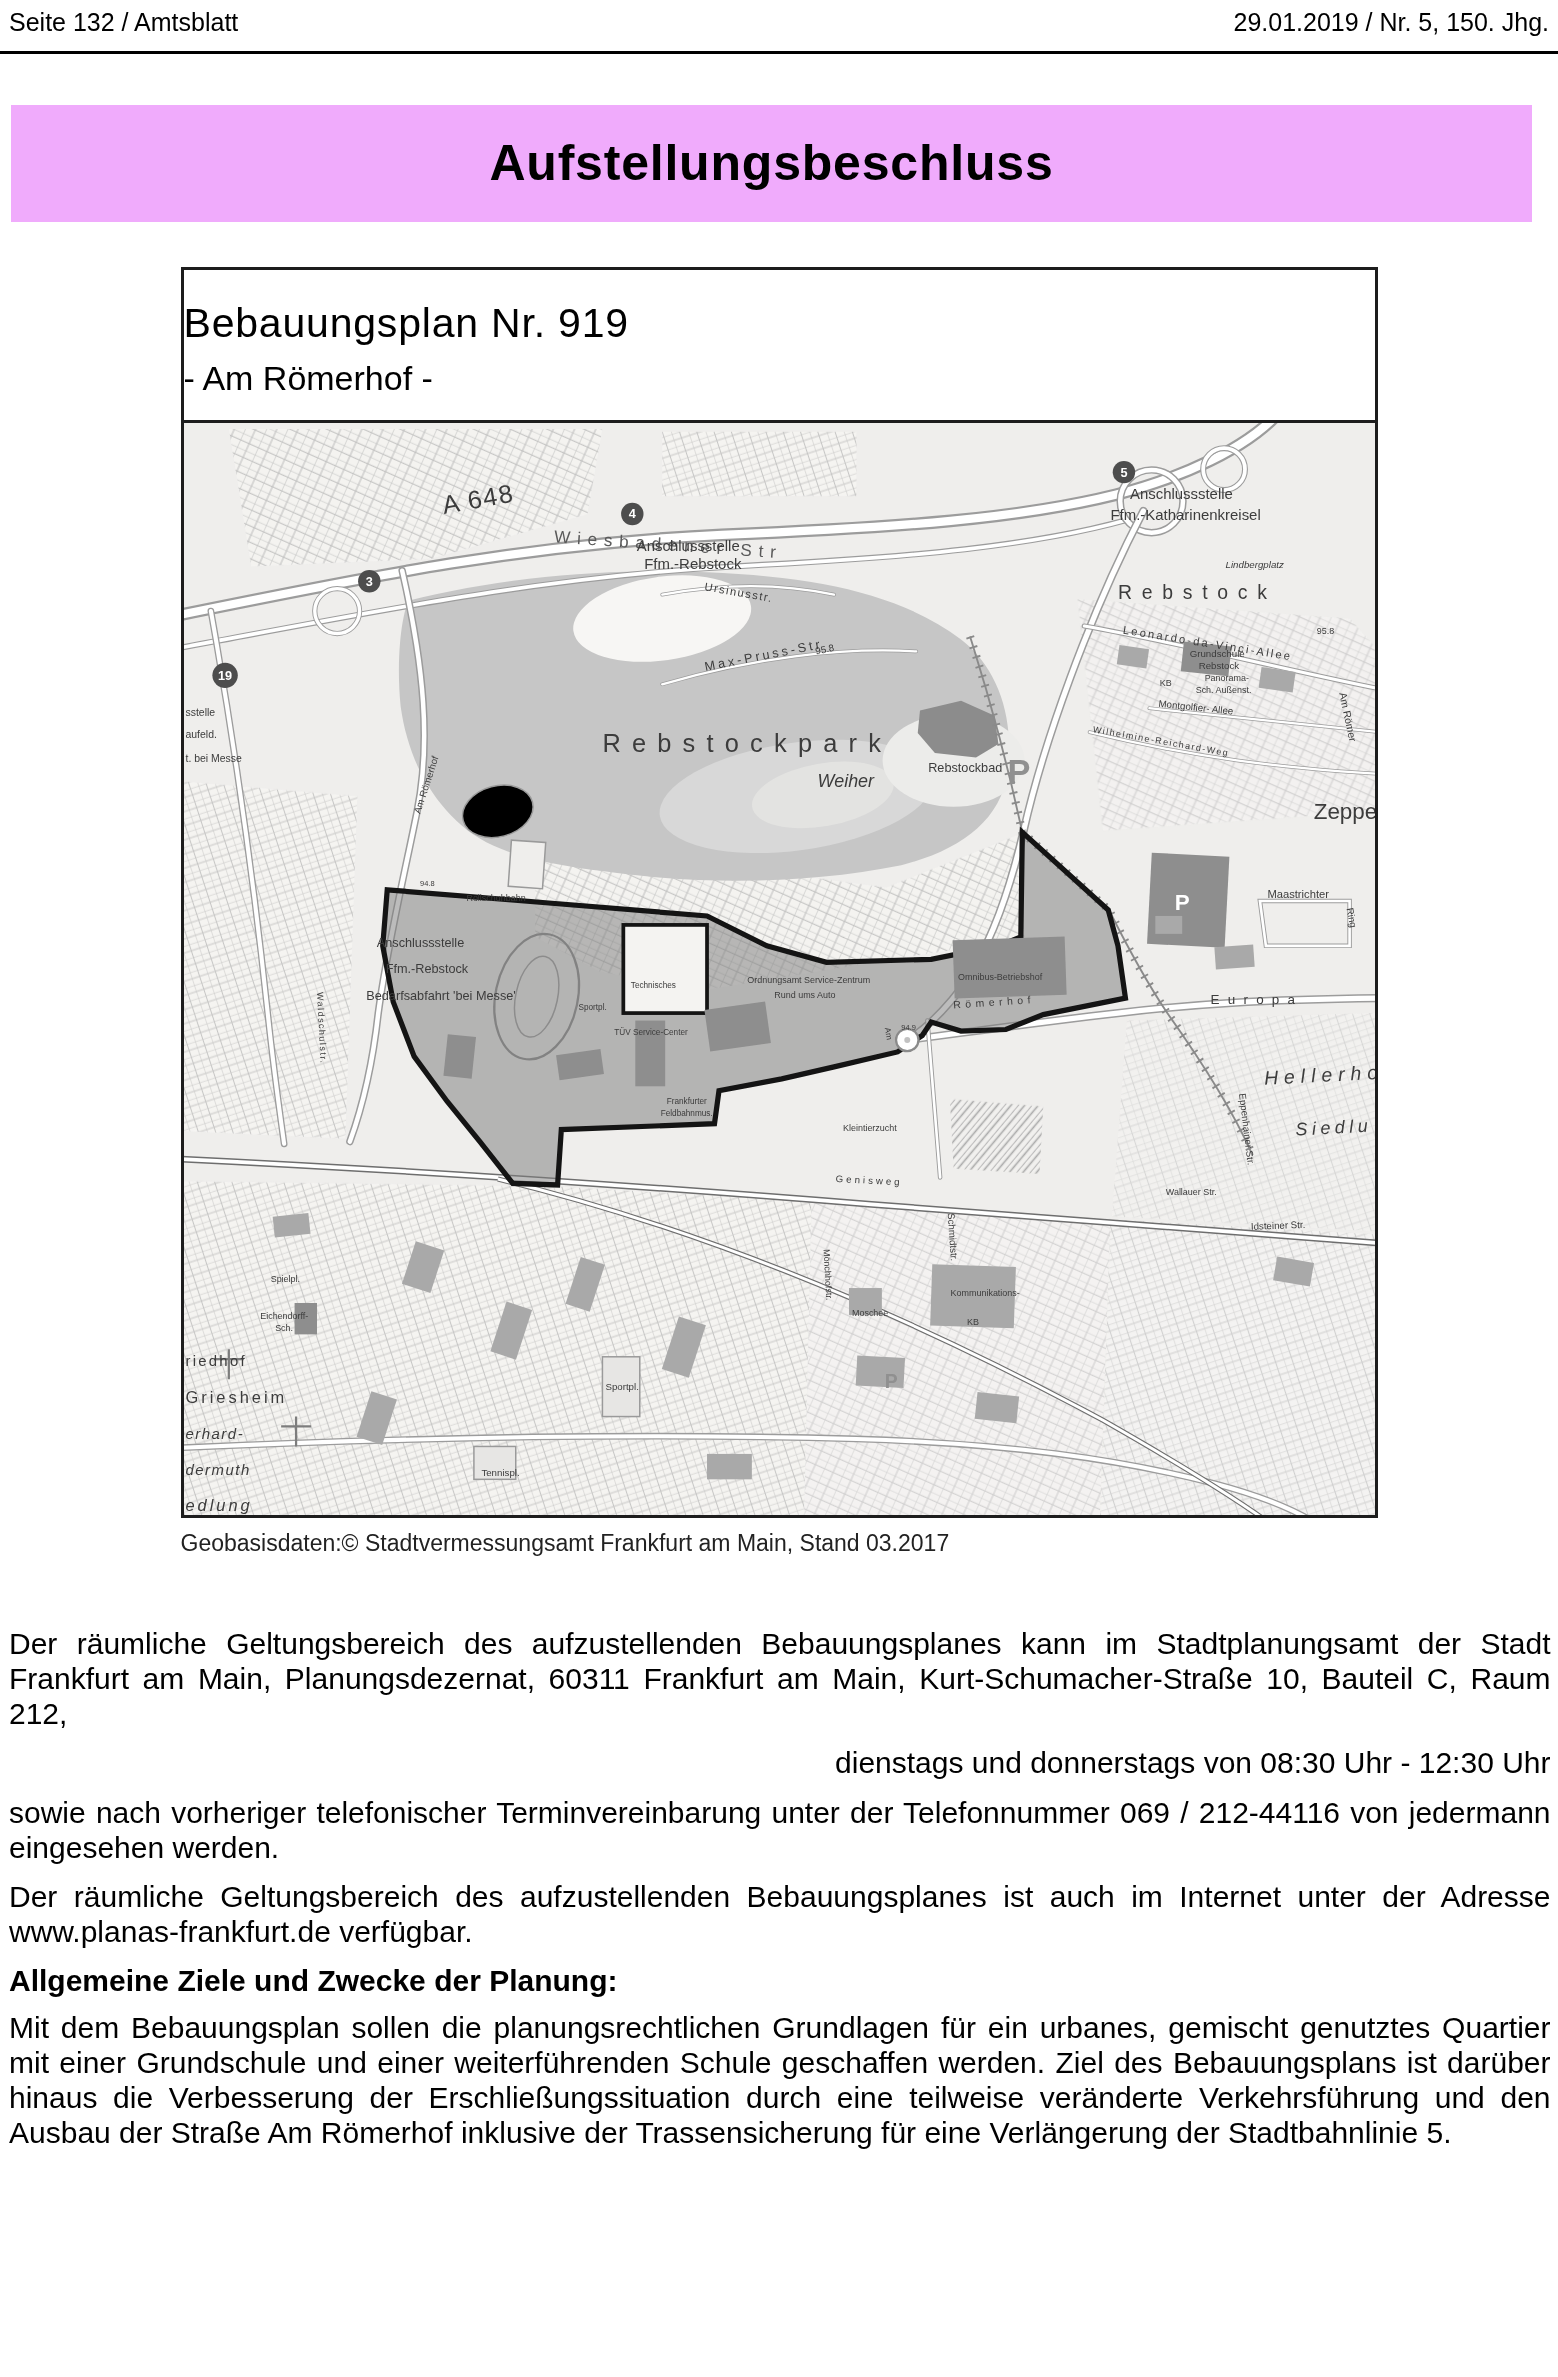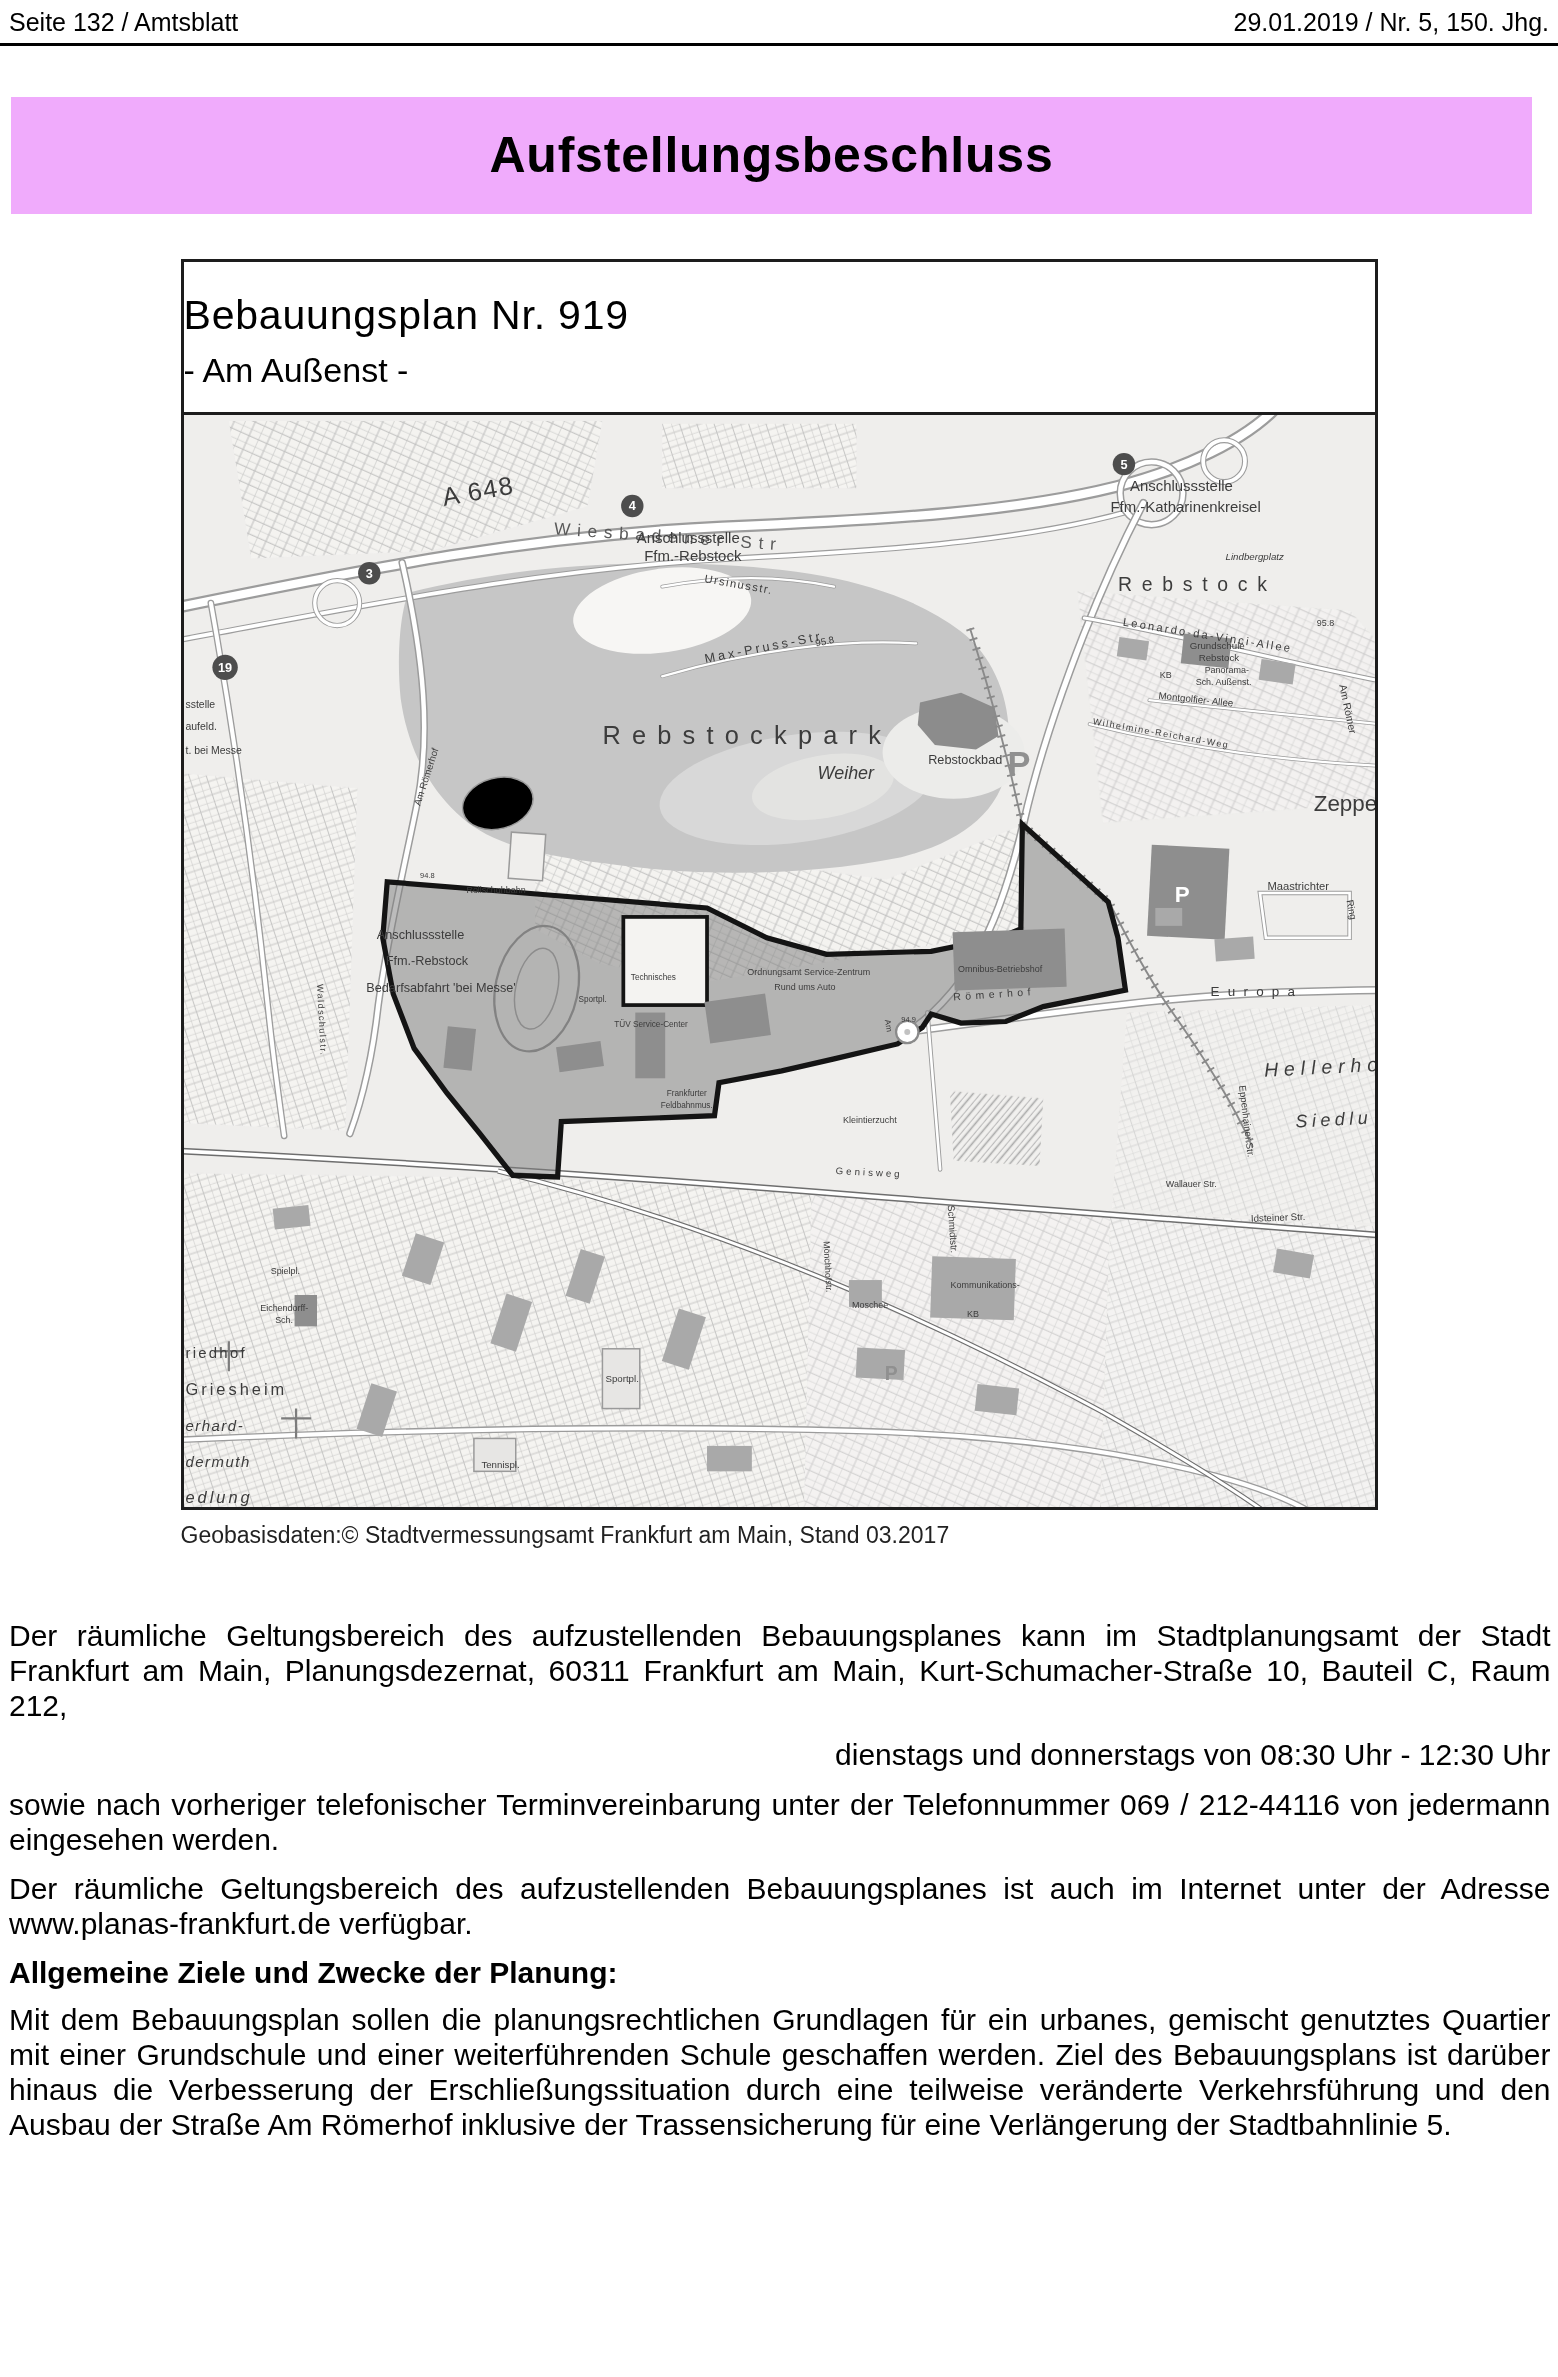--- a/index.html
+++ b/index.html
@@ -4,21 +4,21 @@
 <style>
   html,body{margin:0;padding:0;background:#ffffff;}
   .page{
     position:relative;width:1558px;height:2377px;overflow:hidden;
     background:#ffffff;color:#000;
     font-family:"Liberation Sans","DejaVu Sans",sans-serif;
   }
   
   .header{
     display:flex;justify-content:space-between;align-items:flex-end;
-    padding:9px 9px 6px 9px;font-size:25px;line-height:1.1;
+    padding:9px 9px 14px 9px;font-size:25px;line-height:1.1;
     border-bottom:3.8px solid #000;
   }
   
   .banner{
     margin:51px 25.6px 0 10.5px;height:117px;background:#f0abfc;
     display:flex;align-items:center;justify-content:center;
   }
   .banner .t{font-size:50px;font-weight:bold;letter-spacing:0.8px;}
   
   .map-outer{width:1197px;margin:45px auto 0 auto;}
@@ -61,21 +61,21 @@
   </div>
 
   <div class="banner">
     <span class="t">Aufstellungsbeschluss</span>
   </div>
 
   <div class="map-outer">
     <div class="map-frame">
       <div class="map-titlebox">
         <div class="map-title">Bebauungsplan Nr. 919</div>
-        <div class="map-subtitle">- Am Außenst -</div>
+        <div class="map-subtitle">- Am Römerhof -</div>
       </div>
 
       <svg id="map-svg" class="map-canvas" width="1191" height="1092" viewBox="0 0 1594 1462" preserveAspectRatio="xMidYMid slice">
         <defs>
           <pattern id="blk1" width="26" height="20" patternUnits="userSpaceOnUse" patternTransform="rotate(24)">
             <rect width="26" height="20" fill="#f4f3f1"></rect>
             <path d="M0,0 H26 M0,10 H26 M0,0 V20 M13,0 V20" stroke="#bdbdbd" stroke-width="1.4"></path>
           </pattern>
           <pattern id="blk2" width="22" height="18" patternUnits="userSpaceOnUse" patternTransform="rotate(-18)">
             <rect width="22" height="18" fill="#f5f4f2"></rect>

